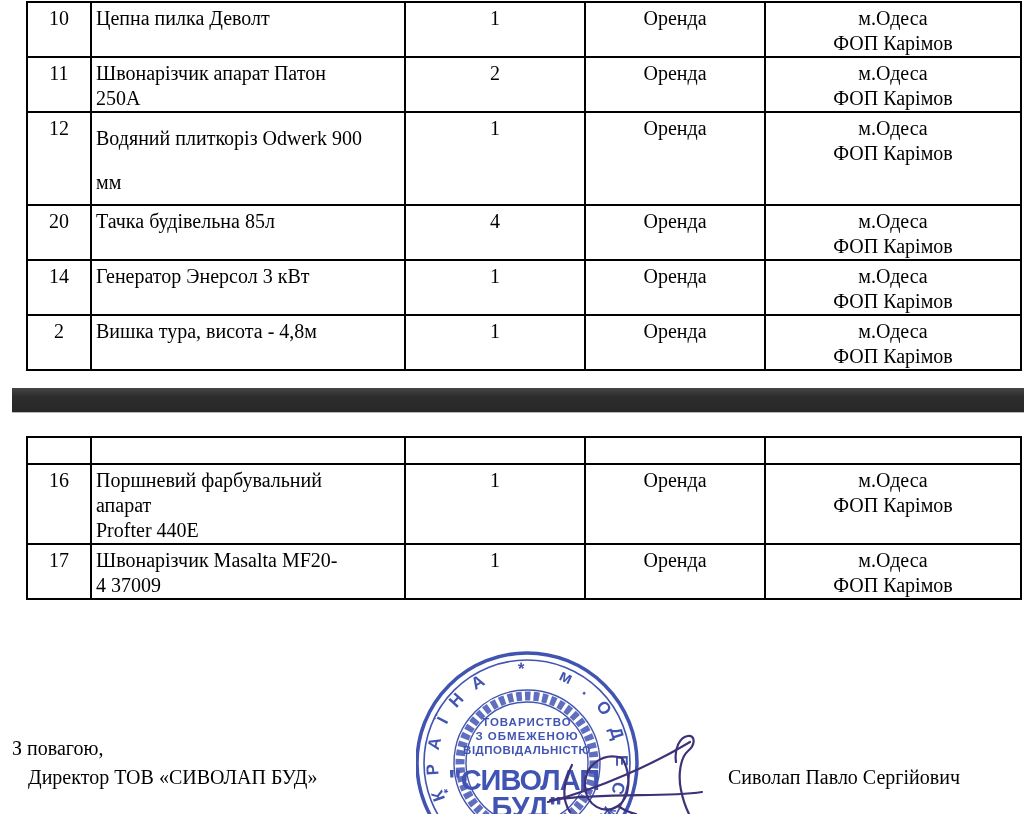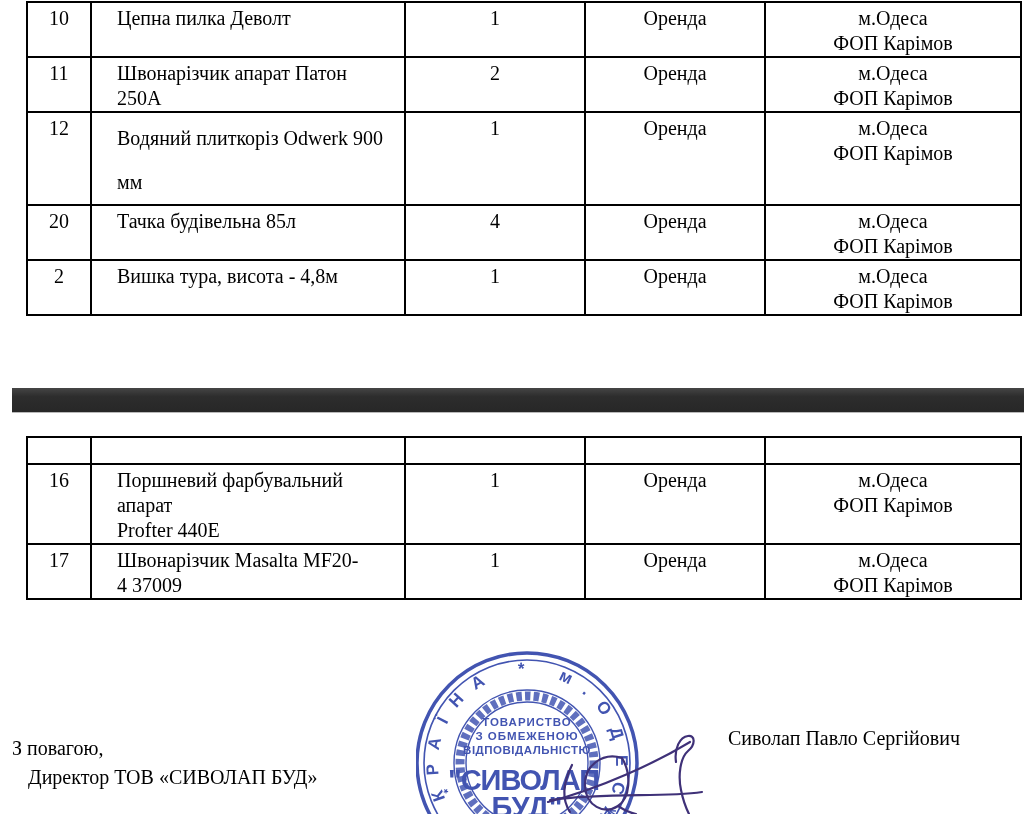--- a/index.html
+++ b/index.html
@@ -8,35 +8,35 @@
     overflow:hidden;font-family:"Liberation Serif", serif;color:#000;margin-left:12px;
   }
   table.doc{
     border-collapse:collapse;table-layout:fixed;position:absolute;
     font-size:20px;line-height:25px;
   }
   table.doc td{
     border:2px solid #000;vertical-align:top;text-align:center;
     padding:3px 6px 0 6px;overflow:hidden;
   }
-  table.doc td.name{text-align:left;padding-left:25px;}
+  table.doc td.name{text-align:left;padding-left:4px;}
   td.lines{white-space:pre-line;}
   td.loose{line-height:44px;}
   td.vbottom{vertical-align:bottom;padding-bottom:4px;}
   #table1{left:14px;top:1px;width:994px;}
   #table2{left:14px;top:436px;width:994px;}
   #page-break-bar{
     position:absolute;left:0;top:388px;width:1024px;height:24px;
     background:linear-gradient(180deg,#454545 0%,#2d2d2d 35%,#272727 100%);
     border-bottom:1px solid #b9b9b9;
   }
   .footer-line{position:absolute;font-size:20px;line-height:26px;white-space:nowrap;}
   #closing-line{left:0;top:735px;}
   #director-line{left:16px;top:764px;}
-  #signatory-name{left:716px;top:725px;}
+  #signatory-name{left:716px;top:764px;}
   #stamp-svg{position:absolute;left:404px;top:650px;pointer-events:none;}
   #signature-svg{position:absolute;left:520px;top:650px;pointer-events:none;}
   .stamp-stroke{stroke:var(--stamp-blue,#3246ab);fill:none;}
   .stamp-text{fill:var(--stamp-blue,#3246ab);font-family:"Liberation Sans",sans-serif;font-weight:bold;}
   .sig-stroke{stroke:var(--sig-ink,#3f3178);fill:none;stroke-width:2.2;stroke-linecap:round;}
 </style>
 </head>
 <body>
 
 <div id="page">
@@ -73,20 +73,28 @@
 мм</td>
       <td>1</td>
       <td>Оренда</td>
       <td class="lines">м.Одеса
 ФОП Карімов</td>
     </tr>
     <tr style="height:50px">
       <td>20</td>
       <td class="name lines">Тачка будівельна 85л</td>
       <td>4</td>
+      <td>Оренда</td>
+      <td class="lines">м.Одеса
+ФОП Карімов</td>
+    </tr>
+    <tr style="height:51px">
+      <td>14</td>
+      <td class="name lines">Генератор Энерсол 3 кВт</td>
+      <td>1</td>
       <td>Оренда</td>
       <td class="lines">м.Одеса
 ФОП Карімов</td>
     </tr>
     <tr style="height:51px">
       <td class="vbottom">2</td>
       <td class="name lines vbottom">Вишка тура, висота - 4,8м</td>
       <td>1</td>
       <td>Оренда</td>
       <td class="lines">м.Одеса

